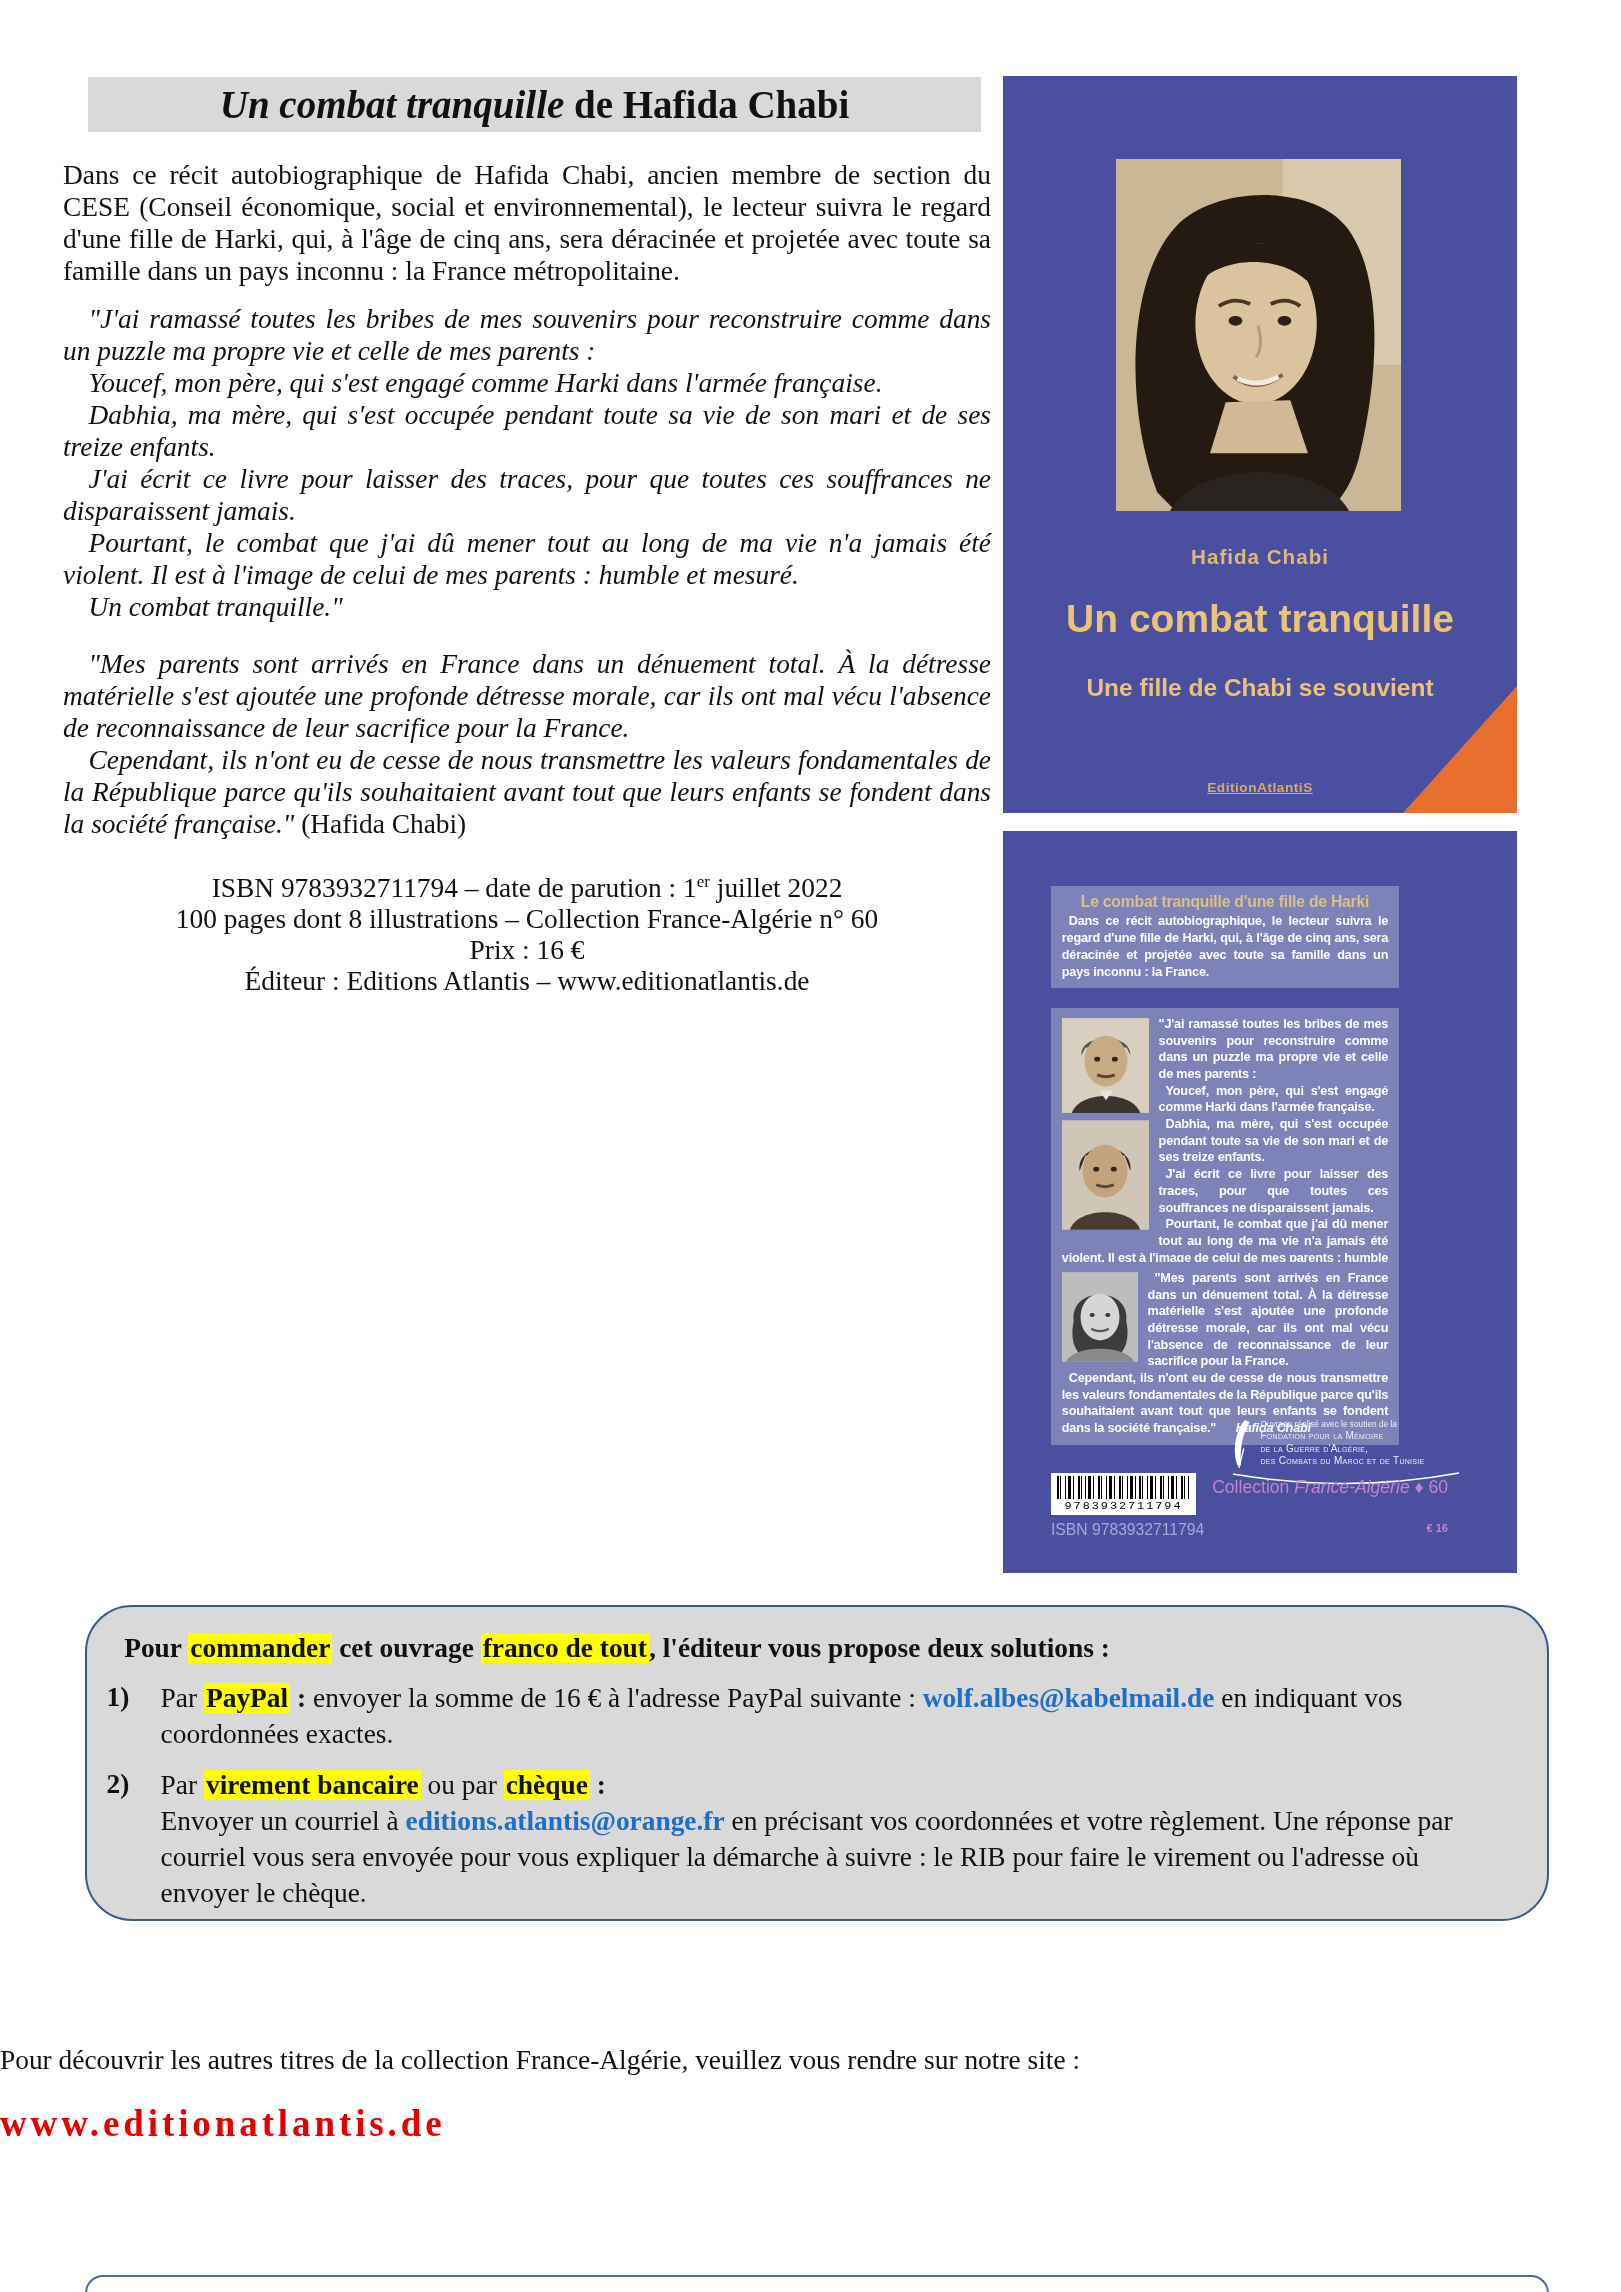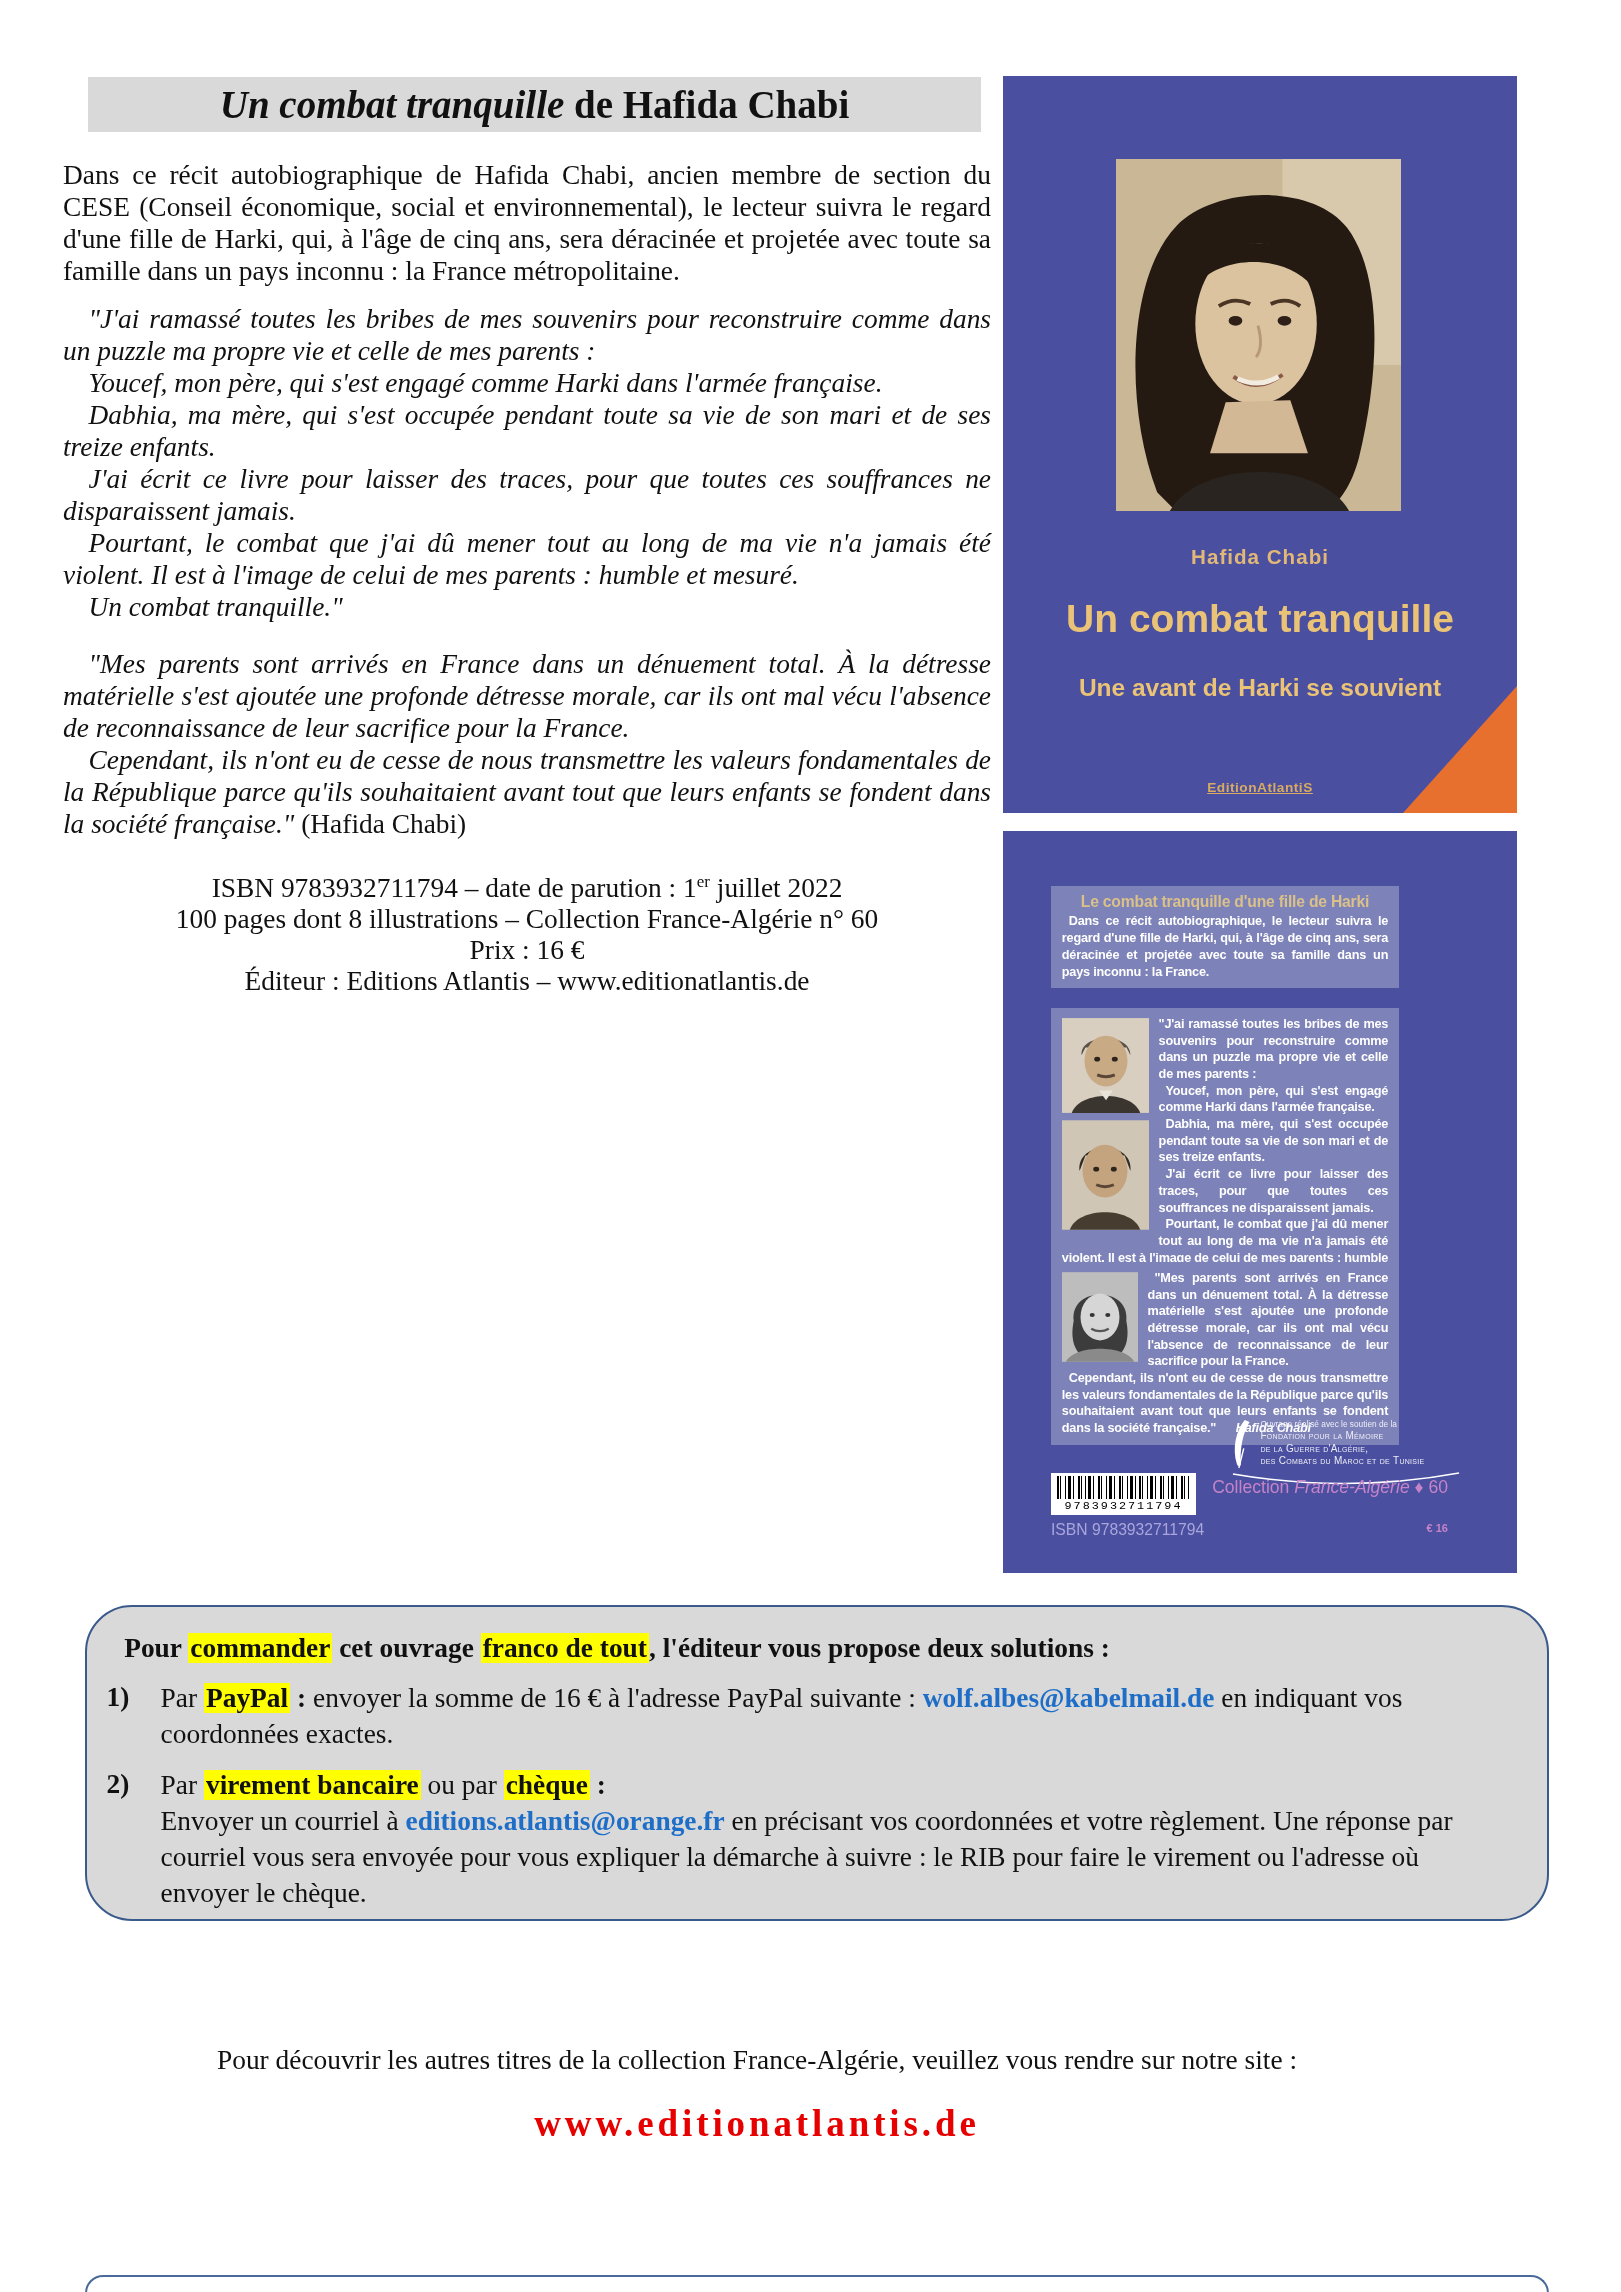--- a/index.html
+++ b/index.html
@@ -80,21 +80,21 @@
              padding:23.5px 33px 19.6px 19.6px;font-size:27.4px;line-height:35px;}
   .order-box .heading{font-weight:bold;margin-left:17.6px;}
   .hl{background:#ffff00;font-weight:bold;padding:0 2px;}
   .email{color:#1e6ec8;font-weight:bold;}
   .oitem{display:flex;margin-top:14.7px;}
   .oitem .num{width:54px;font-weight:bold;flex:none;}
   .oitem .itext{flex:1;line-height:36px;}
   .bcolon{font-weight:bold;}
 
   
-  .footer{position:absolute;left:0;top:2045px;width:1514px;text-align:center;}
+  .footer{position:absolute;left:0;top:2045px;width:1514px;}
   .footer .fline{font-size:27.4px;}
   .footer .furl{margin-top:25.5px;font-size:37px;font-weight:bold;color:#e60000;letter-spacing:3.9px;}
 
   .bottom-arc{position:absolute;left:85px;top:2275px;width:1464px;height:17.6px;box-sizing:border-box;
               border:2.9px solid #4a6a9a;border-bottom:none;border-radius:44px 44px 0 0;}
 </style>
 </head>
 <body>
 
 <div class="page">
@@ -140,21 +140,21 @@
       <ellipse cx="122" cy="165" rx="7" ry="5" fill="#2e2018"></ellipse>
       <ellipse cx="172" cy="165" rx="7" ry="5" fill="#2e2018"></ellipse>
       <path d="M145,170 q6,22 -2,32" stroke="#b89878" stroke-width="3" fill="none"></path>
       <path d="M120,222 q24,18 50,-2" stroke="#8a5a48" stroke-width="4" fill="none"></path>
       <path d="M124,224 q22,10 42,-2" stroke="#f2ece0" stroke-width="5" fill="none"></path>
       <path d="M112,248 L178,246 L196,300 L96,300 Z" fill="#d2b894"></path>
       <path d="M55,359 C85,306 208,306 238,359 Z" fill="#2a2420"></path>
     </svg>
     <div class="author">Hafida Chabi</div>
     <div class="ctitle">Un combat tranquille</div>
-    <div class="csub">Une avant de Harki se souvient</div>
+    <div class="csub">Une fille de Chabi se souvient</div>
     <div class="cpub">EditionAtlantiS</div>
     <div class="corner"></div>
   </div>
 
   <div class="cover back">
 
     <div class="panel p1">
       <p class="ptitle">Le combat tranquille d'une fille de Harki</p>
       <p>Dans ce récit autobiographique, le lecteur suivra le regard d'une fille de Harki, qui, à l'âge de cinq ans, sera déracinée et projetée avec toute sa famille dans un pays inconnu : la France.</p>
     </div>

